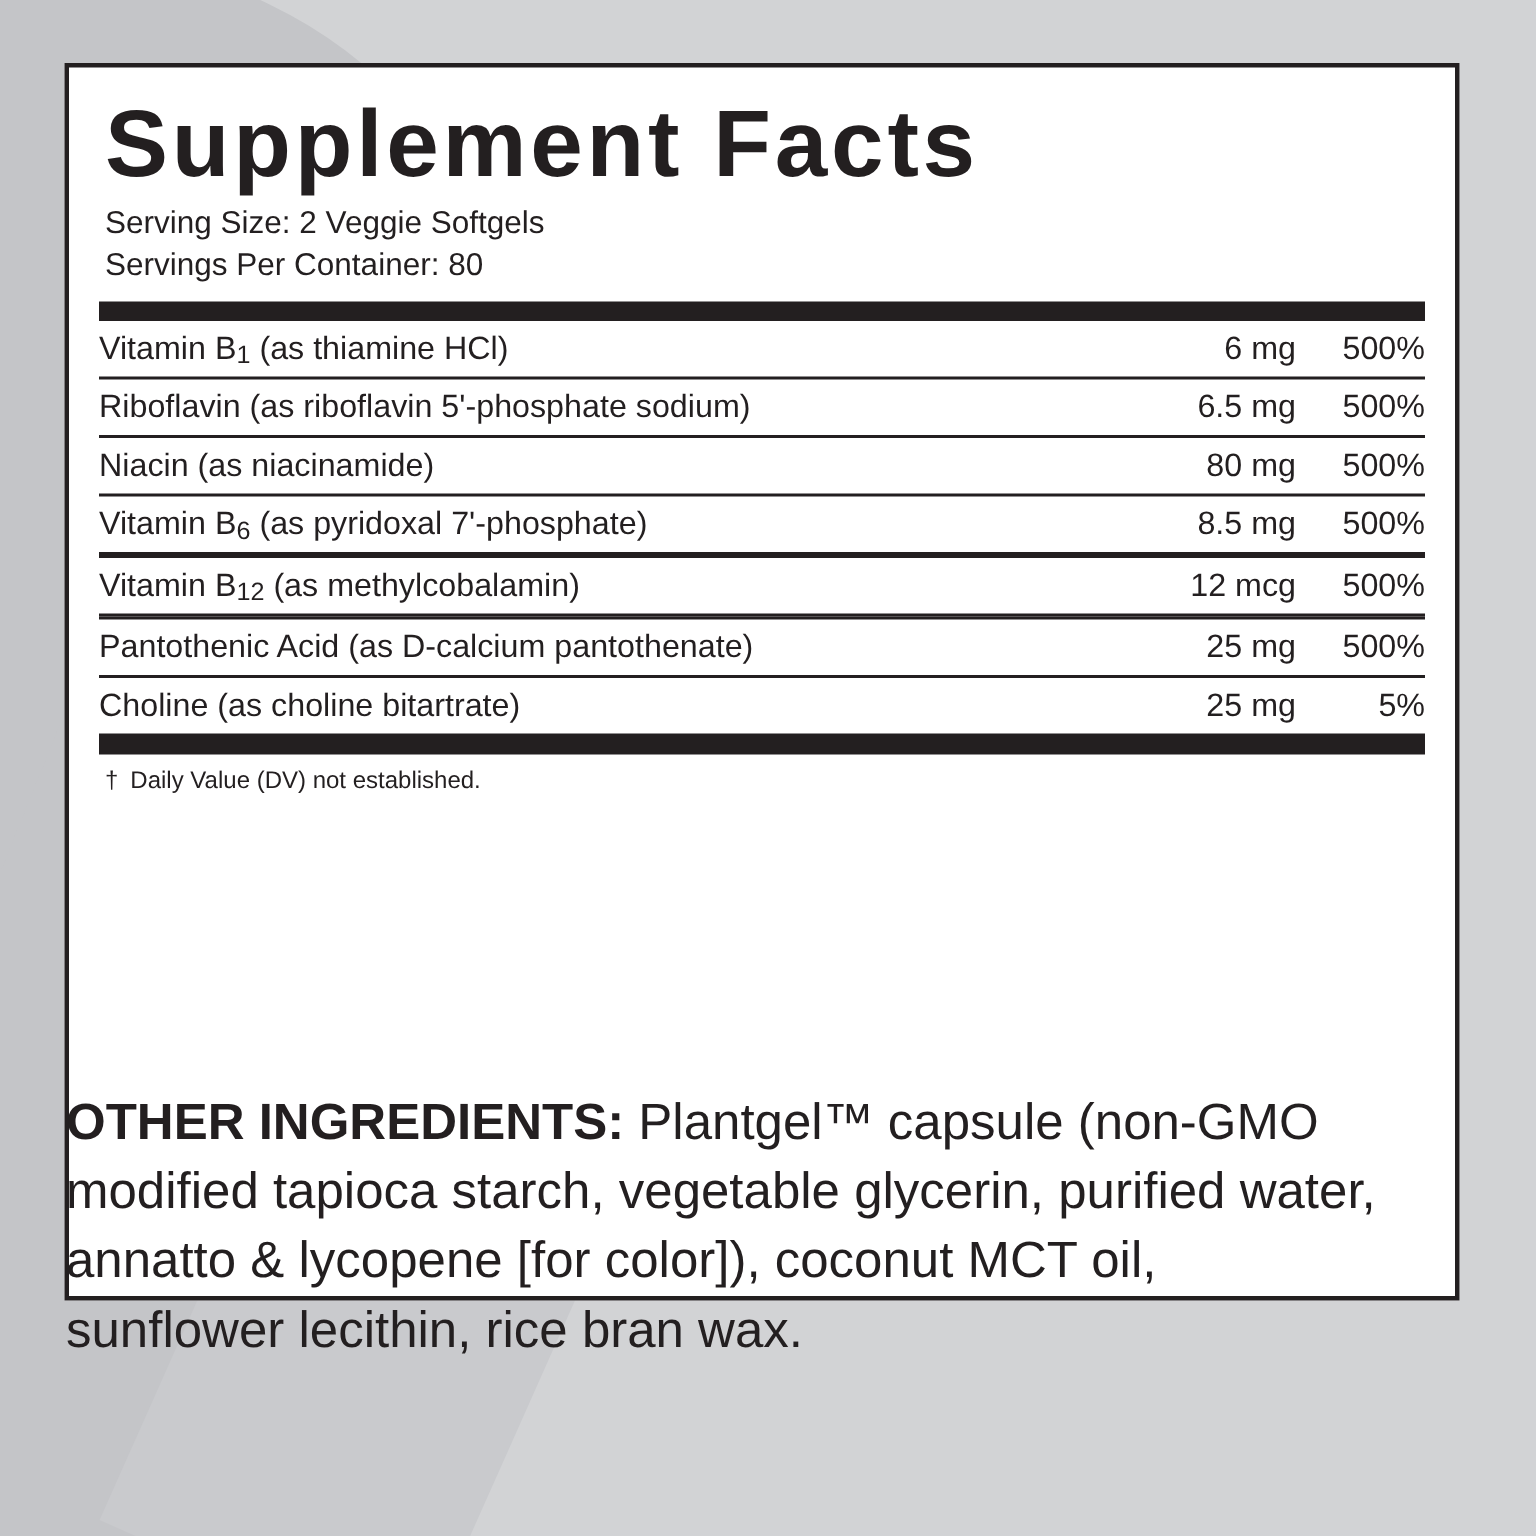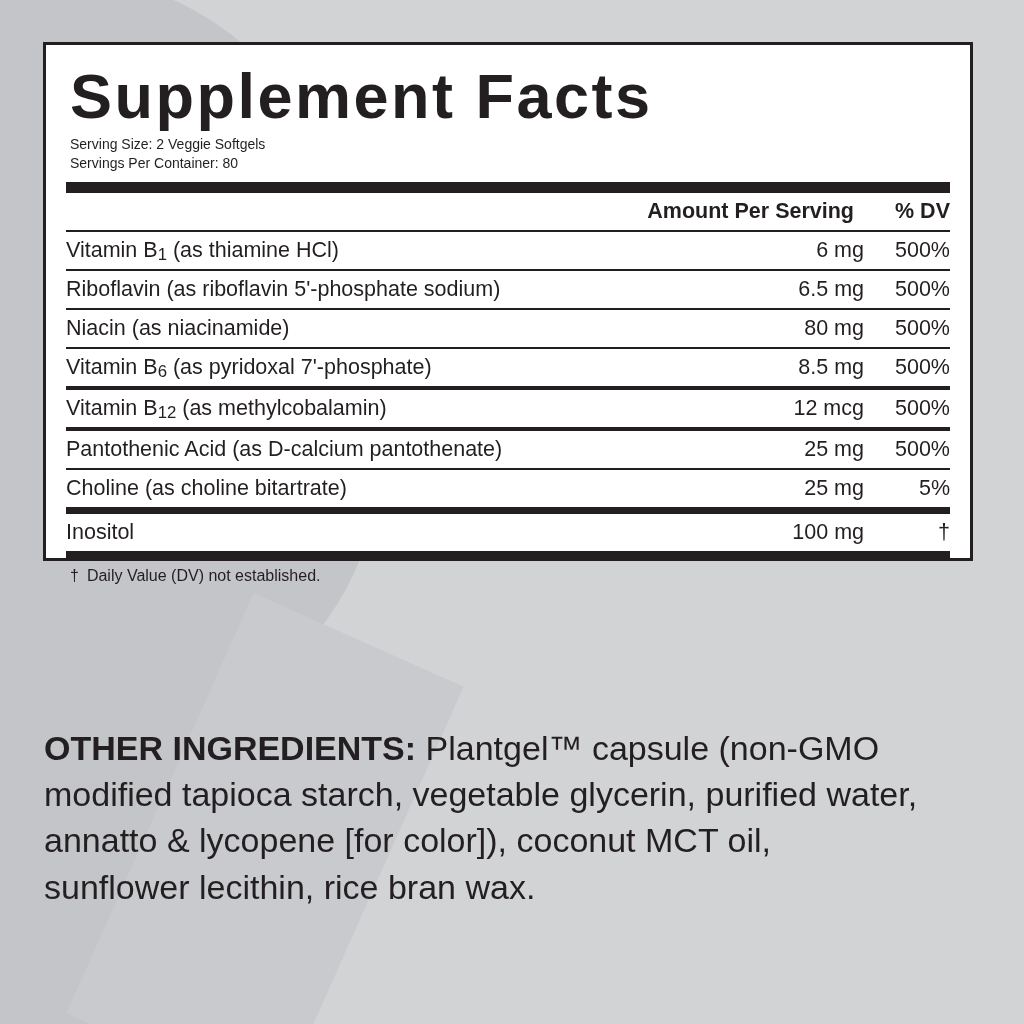--- a/index.html
+++ b/index.html
@@ -56,38 +56,38 @@
     position: relative;
     z-index: 2;
   }
 
   
   .panel {
     position: absolute;
     left: 43px;
     top: 42px;
     width: 930px;
-    height: 519px;
+    height: 825px;
     background: #ffffff;
     border: 3px solid #231f20;
     box-sizing: border-box;
     padding: 12px 20px 0 20px;
   }
 
   .sf-title {
     font-size: 63px;
     font-weight: bold;
     letter-spacing: 2.5px;
     line-height: 1.05;
     margin: 6px 0 6px 4px;
     white-space: nowrap;
   }
 
   .serving-line {
-    font-size: 14px;
+    font-size: 21px;
     line-height: 1.32;
     margin-left: 4px;
   }
 
   .rule-thick {
     height: 11px;
     background: #231f20;
     margin-top: 10px;
   }
   .rule-med {
@@ -173,25 +173,20 @@
 
   <div class="panel">
     <div class="sf-title">Supplement Facts</div>
     <div class="serving-line">Serving Size: 2 Veggie Softgels</div>
     <div class="serving-line">Servings Per Container: 80</div>
 
     <div class="rule-thick"></div>
 
     <table class="facts">
       <tbody>
-          <tr class="hdr-row">
-        <th class="blank"></th>
-        <th style="padding-right:10px;">Amount Per Serving</th>
-        <th style="width:86px;">% DV</th>
-      </tr>
       <tr class="divider">
             <td colspan="3"></td>
           </tr>
 
       <tr>
         <td class="name"><span>Vitamin B</span><span class="sub">1</span><span> (as thiamine HCl)</span></td>
         <td class="amt">6 mg</td>
         <td class="dv">500%</td>
       </tr>
       <tr class="divider">
@@ -254,29 +249,20 @@
       <tr>
         <td class="name"><span>Choline (as choline bitartrate)</span><span class="sub"></span><span></span></td>
         <td class="amt">25 mg</td>
         <td class="dv">5%</td>
       </tr>
     </tbody>
       </table>
 
     <div class="rule-med"></div>
 
-    <table class="facts">
-      <tbody>
-          <tr>
-        <td class="name">Inositol</td>
-        <td class="amt">100 mg</td>
-        <td class="dv">†</td>
-      </tr>
-    </tbody>
-      </table>
 
     <div class="rule-med"></div>
 
     <div class="footnote">
       <span class="dag">†</span><span>Daily Value (DV) not established.</span>
     </div>
   </div>
 
   <div class="other-ing">
     <b>OTHER INGREDIENTS:</b><span> Plantgel™ capsule (non-GMO modified tapioca starch, vegetable glycerin, purified water, annatto &amp; lycopene [for color]), coconut MCT oil, sunflower lecithin, rice bran wax.</span>

